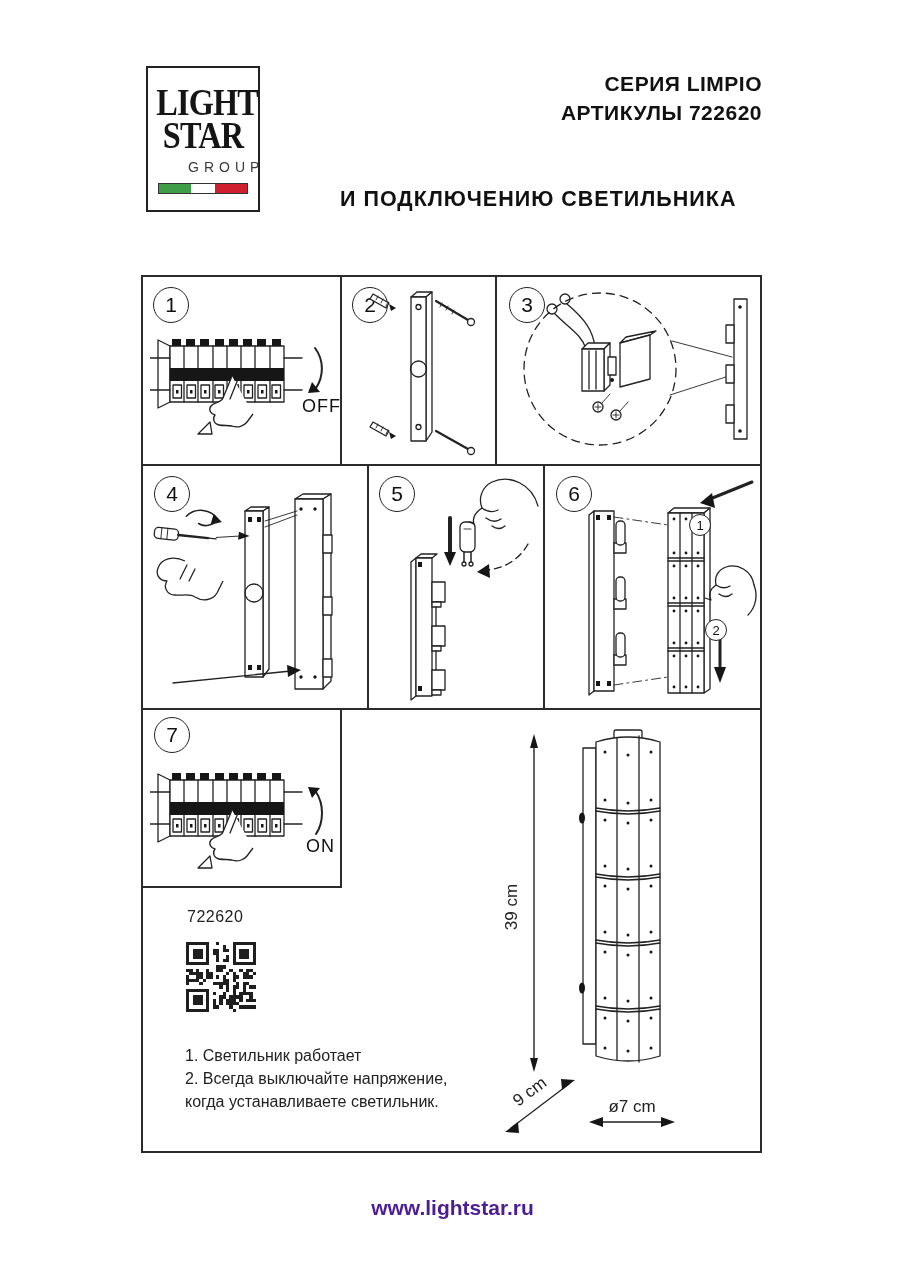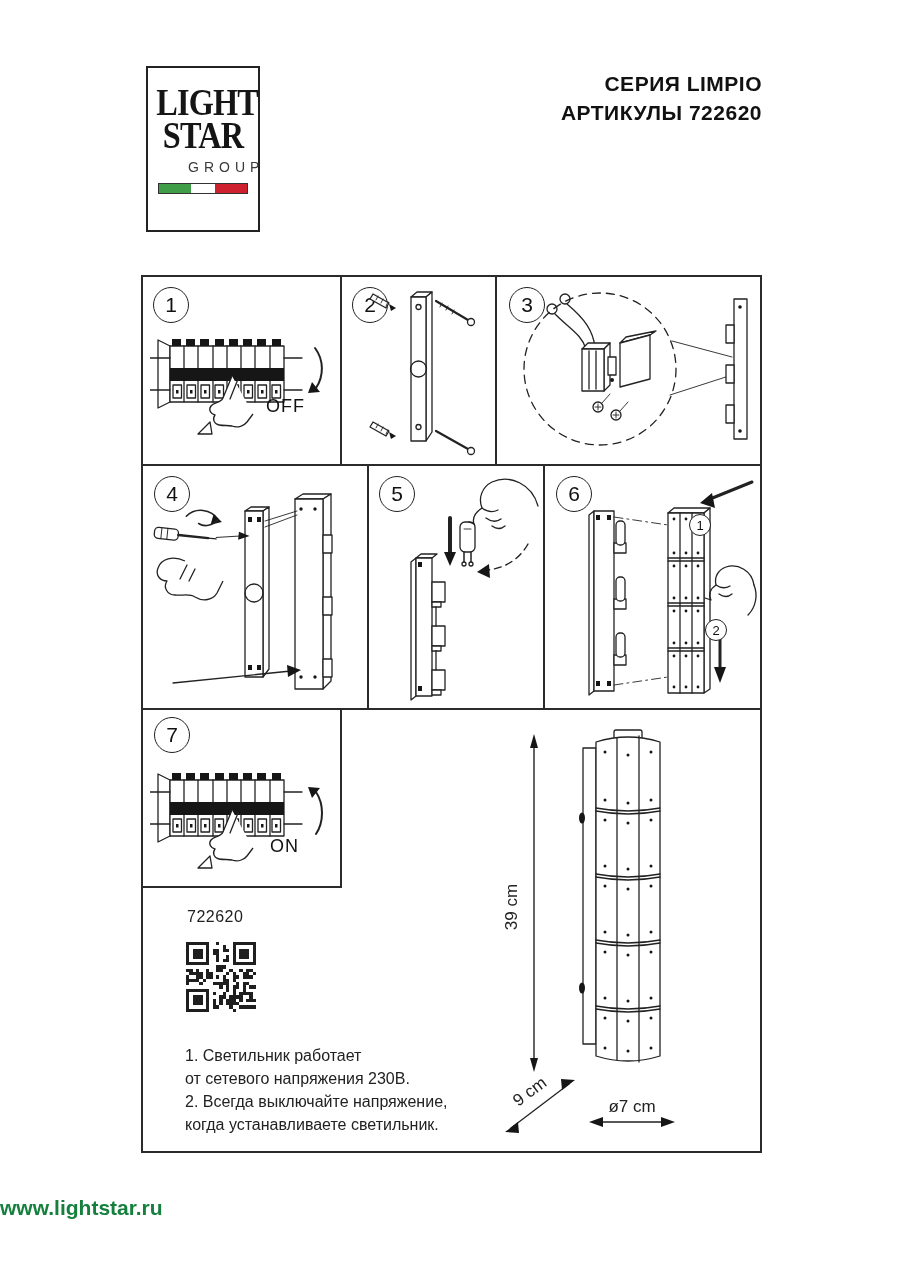--- a/index.html
+++ b/index.html
@@ -1,69 +1,70 @@
 <!DOCTYPE html>
 <html><head>
 <meta charset="utf-8">
 <style>
   html,body{margin:0;padding:0;background:#ffffff;}
   .page{position:relative;width:905px;height:1280px;background:#fff;margin:0 auto;
         font-family:"Liberation Sans",sans-serif;color:#1f1f1f;overflow:hidden;}
   .abs{position:absolute;}
   
-  .logo-box{position:absolute;left:146px;top:66px;width:114px;height:166px;border:2px solid #222;
+  .logo-box{position:absolute;left:146px;top:66px;width:114px;height:146px;border:2px solid #222;
             box-sizing:border-box;text-align:center;padding-top:18px;}
   .logo-word{font-family:"Liberation Serif",serif;font-weight:bold;font-size:38px;line-height:33px;
              color:#151515;transform:scaleX(.85);transform-origin:center;letter-spacing:-1px;}
   .logo-group{margin-top:7px;font-size:14px;letter-spacing:5px;margin-right:-5px;color:#3a3a3a;padding-left:40px;}
   .flag{width:88px;height:9px;border:1px solid #333;margin:8px auto 0;display:flex;box-sizing:content-box;}
   .flagseg{height:100%;display:block;}
   
   .hdr-right{position:absolute;right:143px;text-align:right;font-weight:bold;font-size:21px;
              letter-spacing:.5px;color:#111;white-space:nowrap;}
   .hdr-title{position:absolute;left:340px;font-weight:bold;font-size:21.5px;letter-spacing:1px;
              color:#111;white-space:nowrap;}
   
   .gbox{position:absolute;left:141px;top:275px;width:621px;height:878px;border:2px solid #2b2b2b;box-sizing:border-box;}
   .gl{position:absolute;background:#2b2b2b;}
   
   .stepnum{position:absolute;width:36px;height:36px;border:1.6px solid #222;border-radius:50%;
            display:flex;align-items:center;justify-content:center;font-size:21px;color:#111;background:#fff;box-sizing:border-box;}
   .minicirc{position:absolute;width:22px;height:22px;border:1.3px solid #222;border-radius:50%;
             display:flex;align-items:center;justify-content:center;font-size:13px;color:#111;background:#fff;box-sizing:border-box;}
-  .switch-label{position:absolute;font-size:18px;letter-spacing:1px;color:#111;}
+  .switch-label{position:absolute;font-size:18px;letter-spacing:1px;color:#111;margin-left:36px;}
   
   svg .s{fill:none;stroke:#222;stroke-width:1.3;stroke-linecap:round;stroke-linejoin:round;}
   svg .w{fill:#fff;stroke:#222;stroke-width:1.3;stroke-linejoin:round;}
   svg .f{fill:#161616;stroke:none;}
   svg .thin{stroke-width:.9;}
   svg text{font-family:"Liberation Sans",sans-serif;fill:#222;}
   
   .article{position:absolute;left:187px;top:908px;font-size:16px;letter-spacing:.5px;color:#222;}
   .notes{position:absolute;left:185px;top:1044px;font-size:16px;line-height:23px;color:#222;}
-  .footer{position:absolute;left:0;top:1196px;width:100%;font-weight:bold;font-size:21px;color:#15803d;}
+  .footer{position:absolute;left:0;top:1196px;width:100%;text-align:center;font-weight:bold;font-size:21px;color:#4c1d95;}
 </style>
 </head>
 <body>
 
 <div class="page">
 
   <div class="logo-box">
     <div class="logo-word">LIGHT</div>
     <div class="logo-word">STAR</div>
     <div class="logo-group">GROUP</div>
     <div class="flag">
       <span class="flagseg" style="width: 36%; background: rgb(63, 156, 71);"></span>
       <span class="flagseg" style="width: 28%; background: rgb(255, 255, 255);"></span>
       <span class="flagseg" style="width: 36%; background: rgb(207, 32, 48);"></span>
     </div>
   </div>
 
   <div class="hdr-right" style="top:72px">СЕРИЯ LIMPIO</div>
   <div class="hdr-right" style="top:101px">АРТИКУЛЫ 722620</div>
+  <div class="hdr-title" style="top:187px">И ПОДКЛЮЧЕНИЮ СВЕТИЛЬНИКА</div>
 
   <div class="gbox"></div>
   <div class="gl" style="left:340px;top:275px;width:2px;height:191px"></div>
   <div class="gl" style="left:495px;top:275px;width:2px;height:191px"></div>
   <div class="gl" style="left:141px;top:464px;width:621px;height:2px"></div>
   <div class="gl" style="left:367px;top:464px;width:2px;height:246px"></div>
   <div class="gl" style="left:543px;top:464px;width:2px;height:246px"></div>
   <div class="gl" style="left:141px;top:708px;width:621px;height:2px"></div>
   <div class="gl" style="left:340px;top:708px;width:2px;height:180px"></div>
   <div class="gl" style="left:141px;top:886px;width:201px;height:2px"></div>
@@ -552,21 +553,20 @@
       <rect x="1" y="20" width="1" height="1"></rect>
       <rect x="2" y="20" width="1" height="1"></rect>
       <rect x="3" y="20" width="1" height="1"></rect>
       <rect x="4" y="20" width="1" height="1"></rect>
       <rect x="5" y="20" width="1" height="1"></rect>
       <rect x="6" y="20" width="1" height="1"></rect>
       <rect x="14" y="20" width="1" height="1"></rect>
     </svg>
   <div class="notes">
     <div>1. Светильник работает</div>
-    <div>от сетевого напряжения 230В.</div>
     <div>2. Всегда выключайте напряжение,</div>
     <div>когда устанавливаете светильник.</div>
   </div>
 
   <svg class="abs" style="left:495px;top:722px" width="270" height="440" viewBox="0 0 270 440">
     <line class="s" x1="39" y1="18" x2="39" y2="344" style="stroke-width:1.4"></line>
     <polygon class="f" points="35,26 39,12 43,26"></polygon>
     <polygon class="f" points="35,336 39,350 43,336"></polygon>
     <text x="22" y="185" font-size="17" text-anchor="middle" transform="rotate(-90 22 185)">39 cm</text>
     <rect class="w" x="119" y="8" width="28" height="12" rx="2"></rect>

